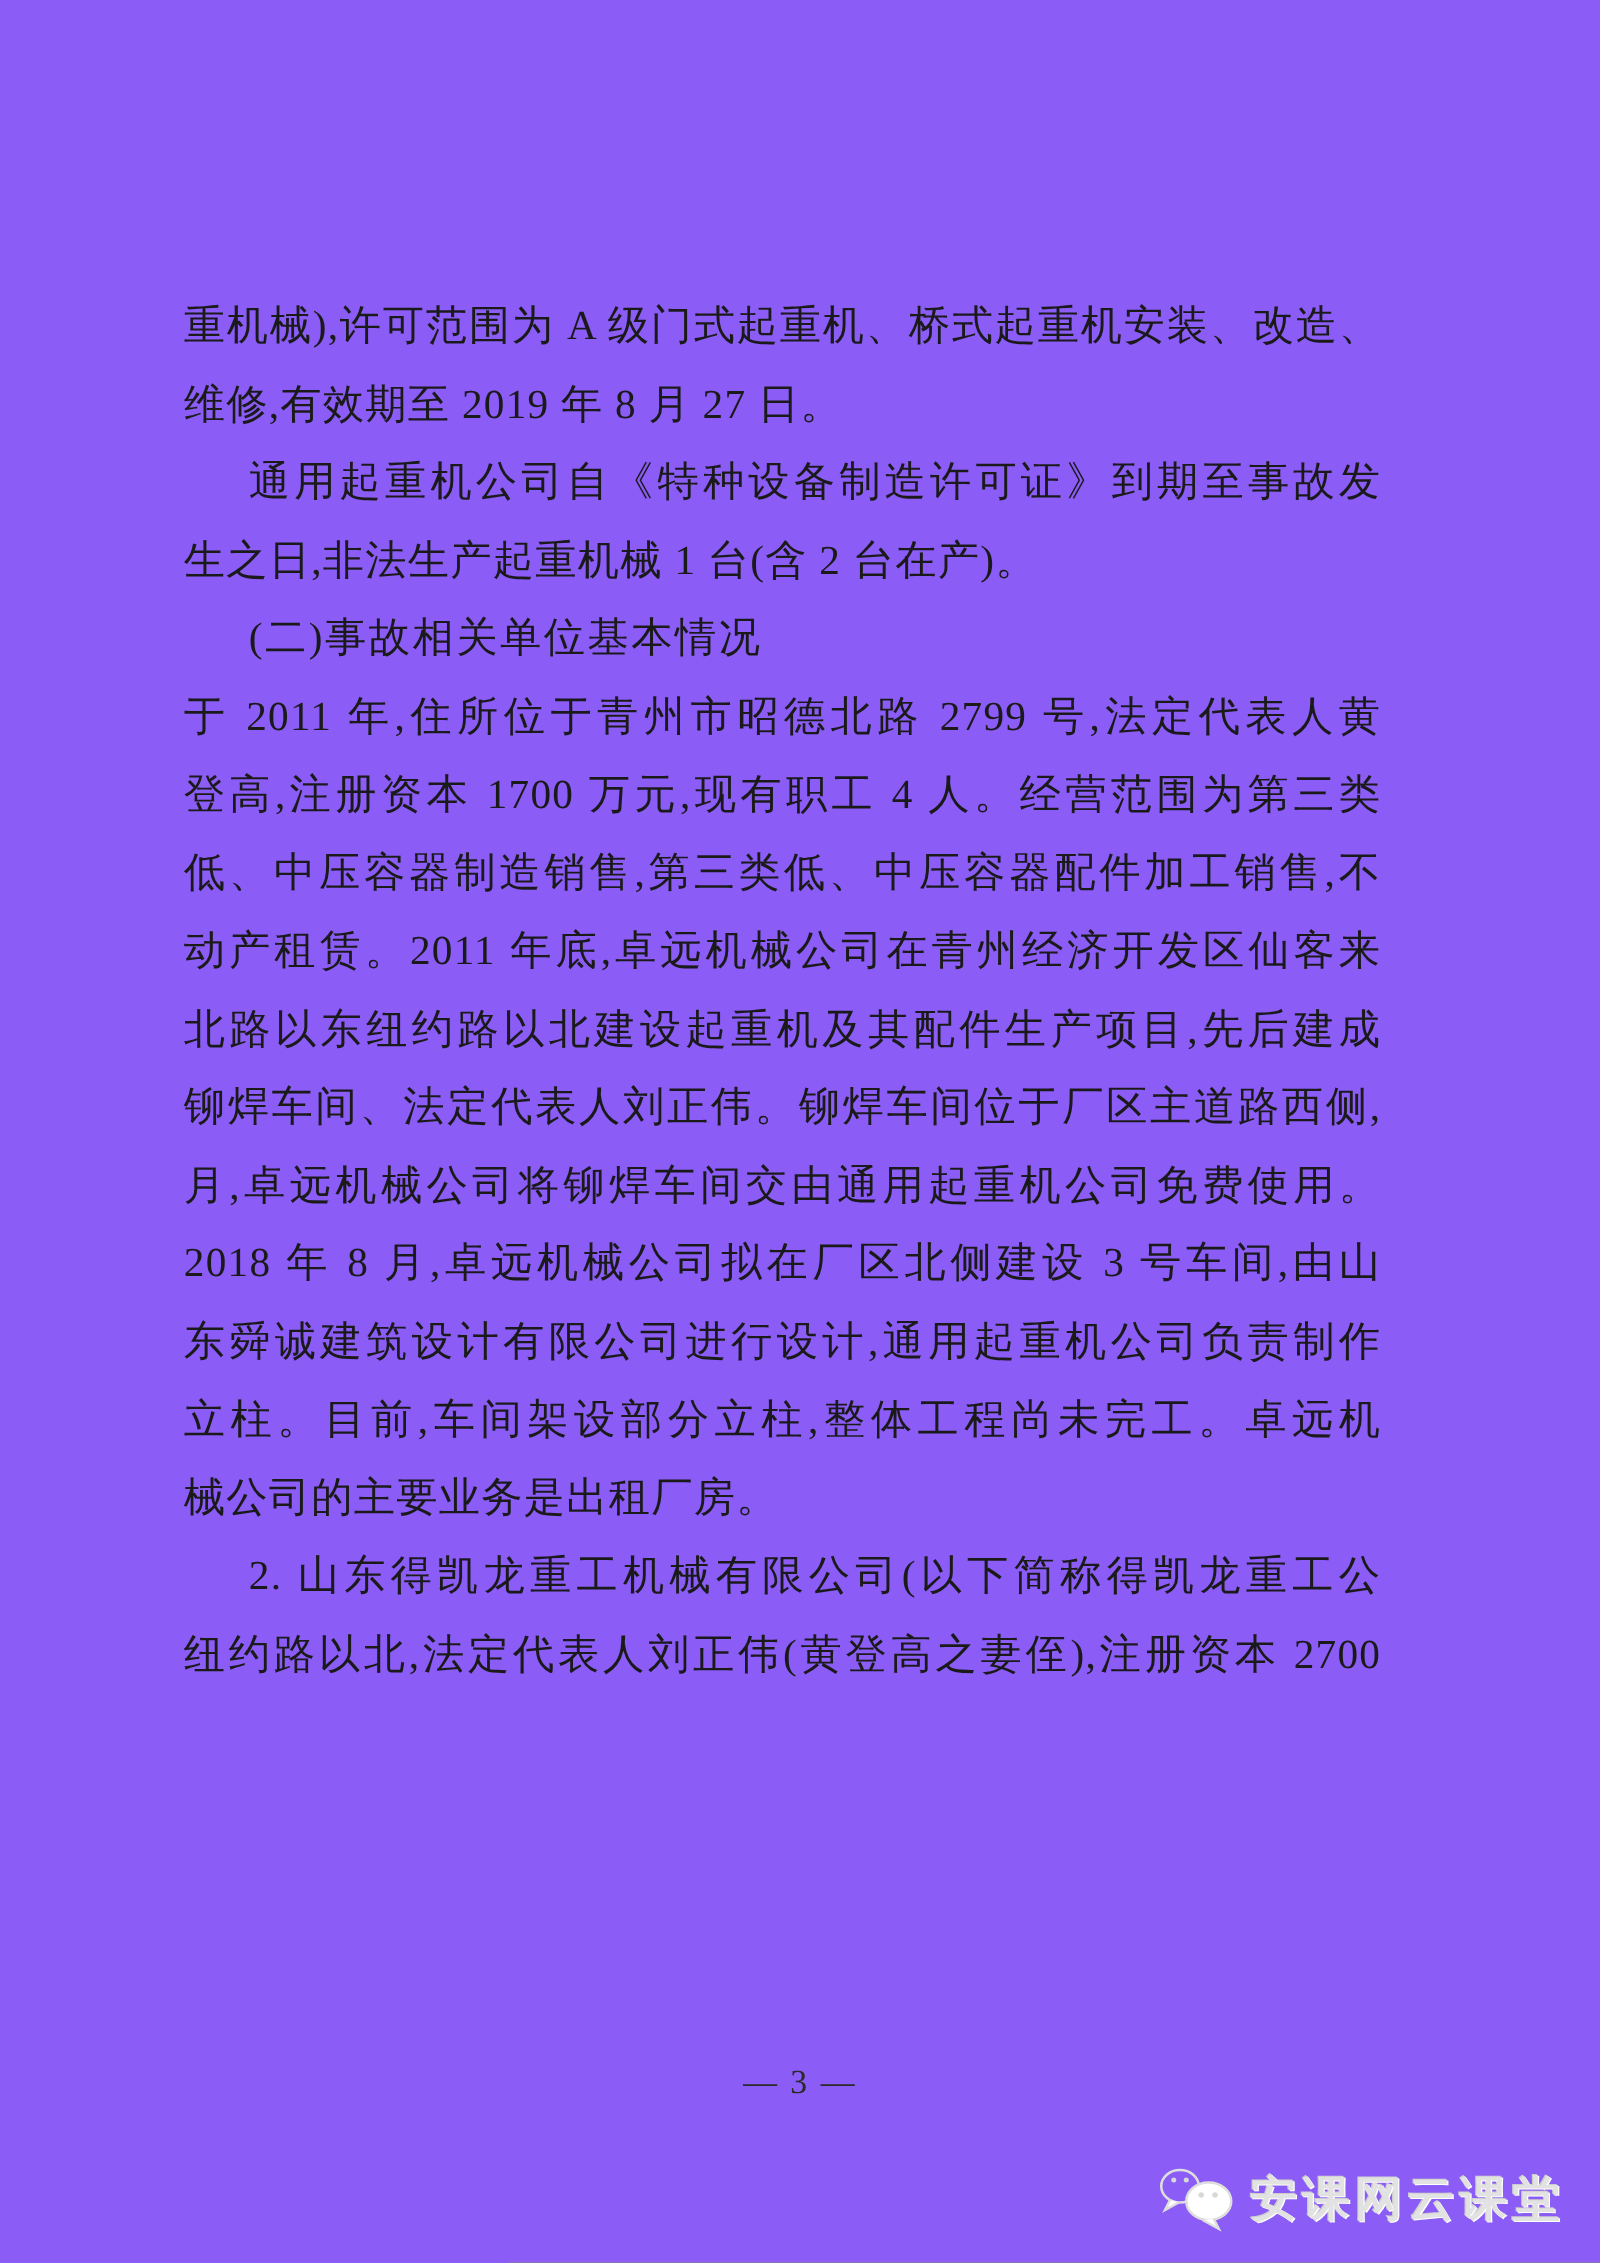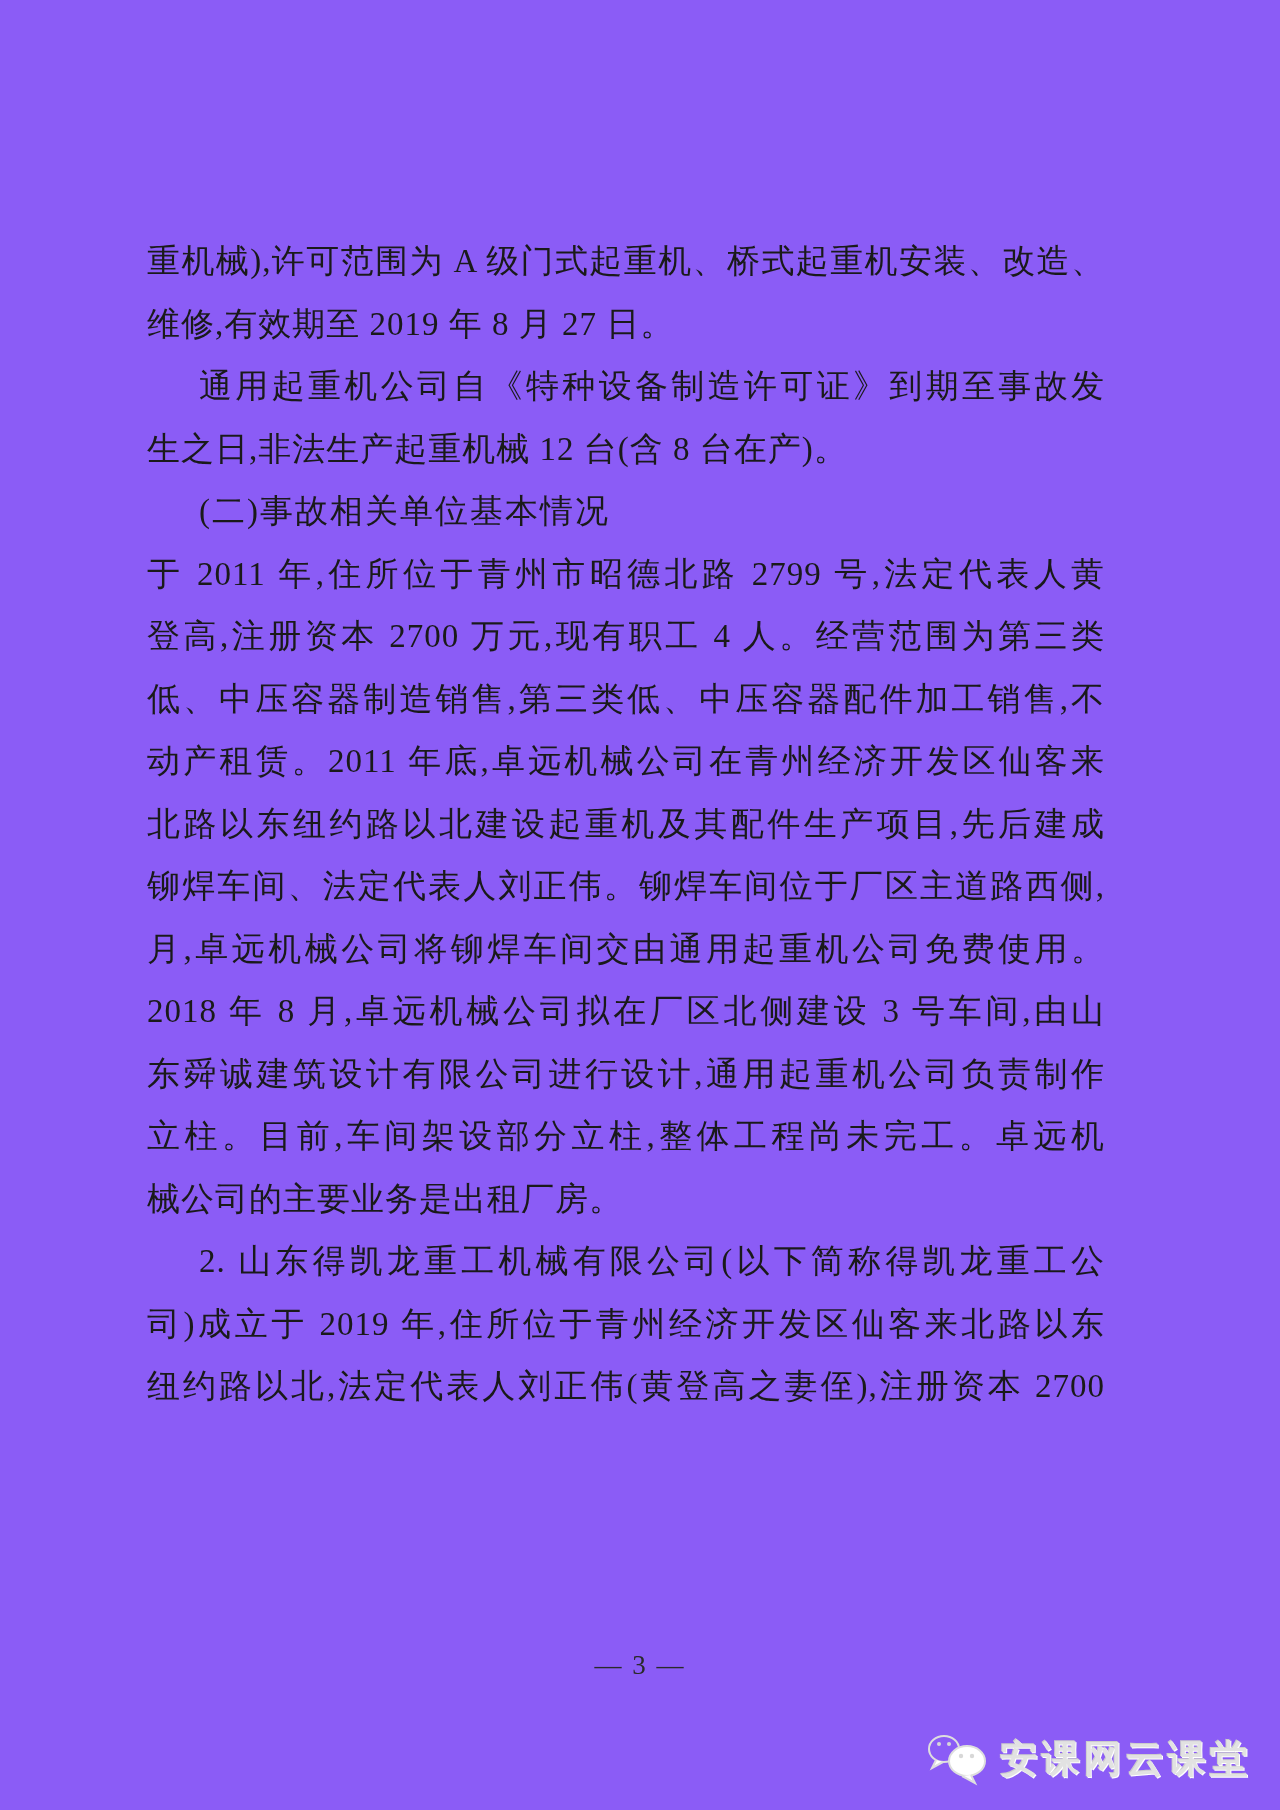--- a/index.html
+++ b/index.html
@@ -56,35 +56,34 @@
 </style>
 </head>
 <body>
 
 <div class="page">
 
   <div class="body-text">
       <div class="line j">重机械),许可范围为 A 级门式起重机、桥式起重机安装、改造、</div>
       <div class="line">维修,有效期至 2019 年 8 月 27 日。</div>
       <div class="line indent j">通用起重机公司自《特种设备制造许可证》到期至事故发</div>
-      <div class="line">生之日,非法生产起重机械 12 台(含 8 台在产)。</div>
+      <div class="line">生之日,非法生产起重机械 1 台(含 2 台在产)。</div>
       <div class="line indent bold">(二)事故相关单位基本情况</div>
       <div class="line j">于 2011 年,住所位于青州市昭德北路 2799 号,法定代表人黄</div>
-      <div class="line j">登高,注册资本 2700 万元,现有职工 4 人。经营范围为第三类</div>
+      <div class="line j">登高,注册资本 1700 万元,现有职工 4 人。经营范围为第三类</div>
       <div class="line j">低、中压容器制造销售,第三类低、中压容器配件加工销售,不</div>
       <div class="line j">动产租赁。2011 年底,卓远机械公司在青州经济开发区仙客来</div>
       <div class="line j">北路以东纽约路以北建设起重机及其配件生产项目,先后建成</div>
       <div class="line j">铆焊车间、法定代表人刘正伟。铆焊车间位于厂区主道路西侧,</div>
       <div class="line j">月,卓远机械公司将铆焊车间交由通用起重机公司免费使用。</div>
       <div class="line j">2018 年 8 月,卓远机械公司拟在厂区北侧建设 3 号车间,由山</div>
       <div class="line j">东舜诚建筑设计有限公司进行设计,通用起重机公司负责制作</div>
       <div class="line j">立柱。目前,车间架设部分立柱,整体工程尚未完工。卓远机</div>
       <div class="line">械公司的主要业务是出租厂房。</div>
       <div class="line indent j">2. 山东得凯龙重工机械有限公司(以下简称得凯龙重工公</div>
-      <div class="line j">司)成立于 2019 年,住所位于青州经济开发区仙客来北路以东</div>
       <div class="line j">纽约路以北,法定代表人刘正伟(黄登高之妻侄),注册资本 2700</div>
     </div>
 
   <div class="page-number">— 3 —</div>
 
   <div class="watermark">
     <span>
       <svg width="72" height="58" viewBox="0 0 72 58">
         <g fill="none" stroke="#dedede" stroke-width="2">
           <ellipse cx="22" cy="19" rx="15" ry="13"></ellipse>

